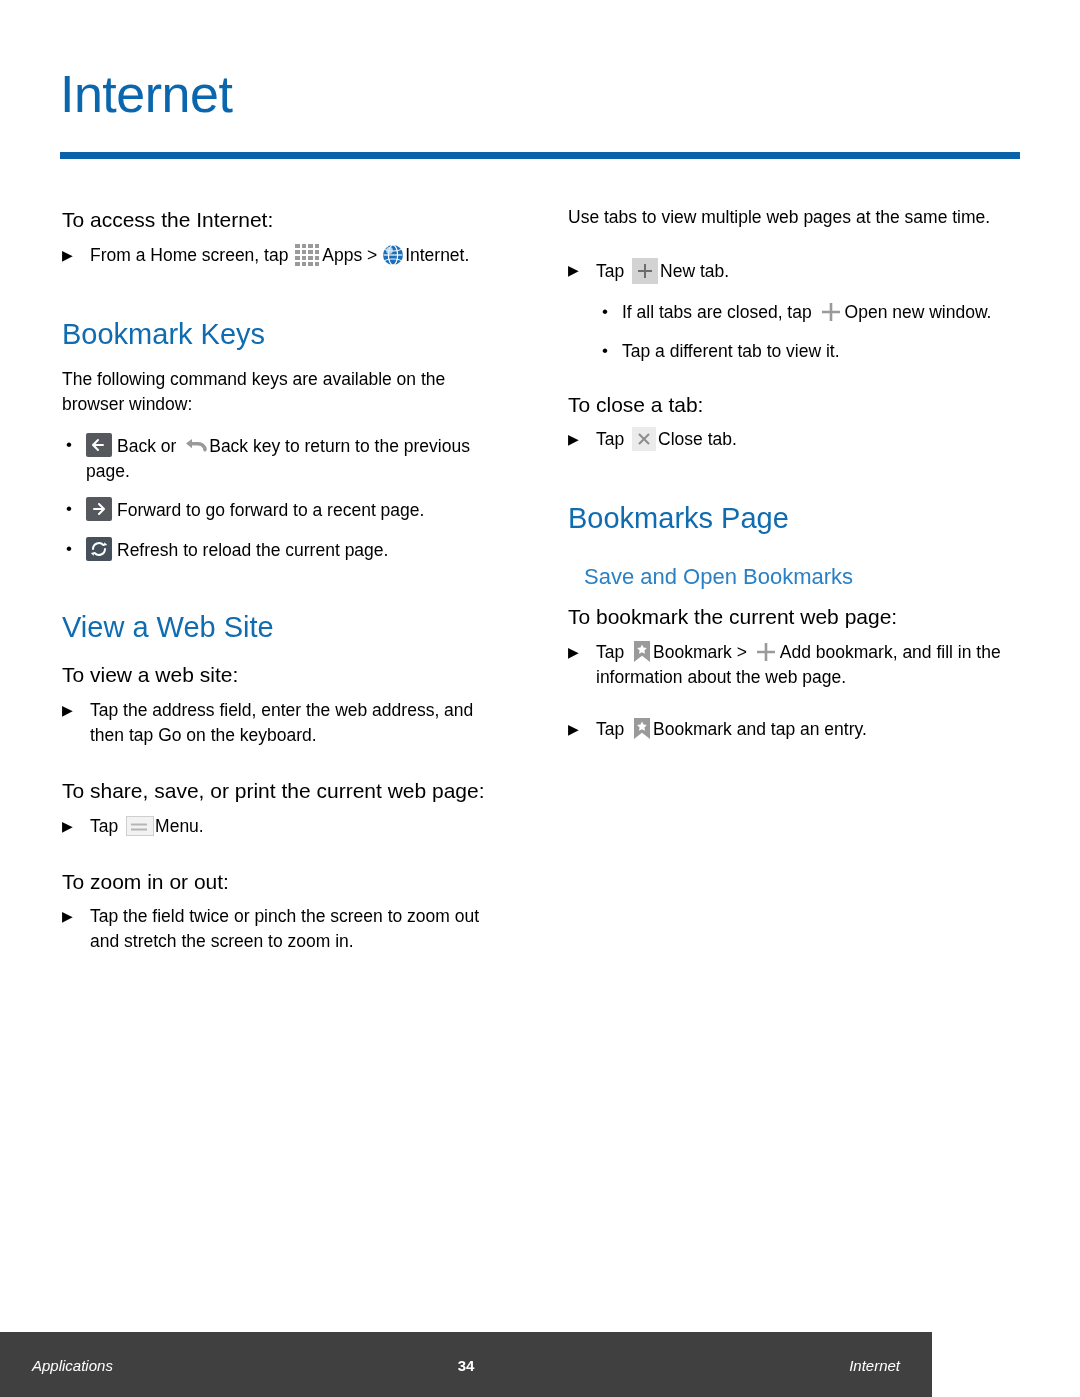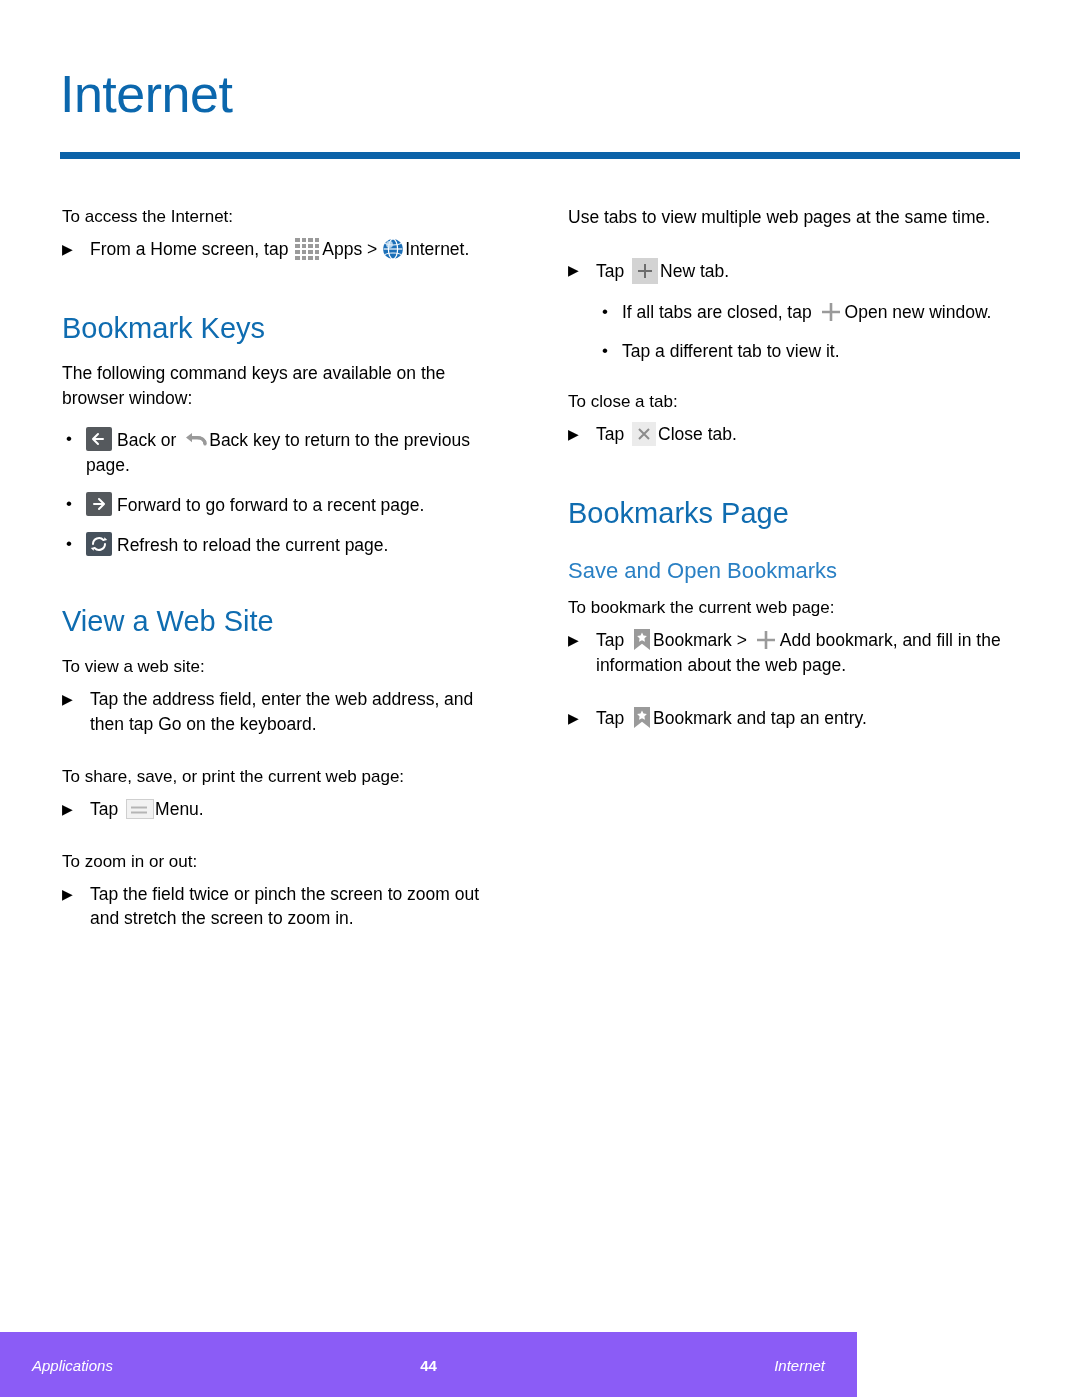--- a/index.html
+++ b/index.html
@@ -64,30 +64,30 @@
     font-size: 29px;
     font-weight: 400;
     color: #0f6cb0;
     margin: 0 0 16px 0;
     line-height: 1.15;
   }
   h3.subsection {
     font-size: 22px;
     font-weight: 400;
     color: #2a80c4;
-    margin: 0 0 12px 0;
+    margin: 0 0 12px 16px;
     line-height: 1.2;
   }
   p.body {
     font-size: 17.5px;
     line-height: 1.42;
     margin: 0 0 16px 0;
   }
   p.intro {
-    font-size: 17px;
+    font-size: 21px;
     line-height: 1.42;
     margin: 0 0 8px 0;
   }
   .spacer-sm { height: 12px; }
   .spacer-lg { height: 34px; }
 
   
   .step {
     position: relative;
     font-size: 17.5px;
@@ -203,23 +203,23 @@
     width: 20px; height: 24px;
     margin: 0 1px 0 3px;
     vertical-align: -6px;
   }
 
   
   .footer {
     position: absolute;
     left: 0;
     bottom: 0;
-    width: 857px;
+    width: 932px;
     height: 65px;
-    background: #8b5cf6;
+    background: #404040;
   }
   .footer .f-left,
   .footer .f-center,
   .footer .f-right {
     position: absolute;
     top: 50%;
     transform: translateY(-50%);
     color: #ffffff;
     font-size: 15px;
   }
@@ -392,17 +392,17 @@
       <span>Tap </span><span class="ic ic-bookmark"><svg width="20" height="24" viewBox="0 0 20 24">
             <path d="M2 1h16v21l-8-6.2L2 22z" fill="#9a9a9a"></path>
             <path d="M10 4.4l1.5 3.1 3.4.5-2.5 2.4.6 3.4-3-1.6-3 1.6.6-3.4-2.5-2.4 3.4-.5z" fill="#fff"></path>
           </svg></span><b>Bookmark</b><span> and tap an entry.</span>
     </div>
 
   </div>
 
   <div class="footer">
     <span class="f-left">Applications</span>
-    <span class="f-center">44</span>
+    <span class="f-center">34</span>
     <span class="f-right">Internet</span>
   </div>
 
 </div>
 
 </body></html>

